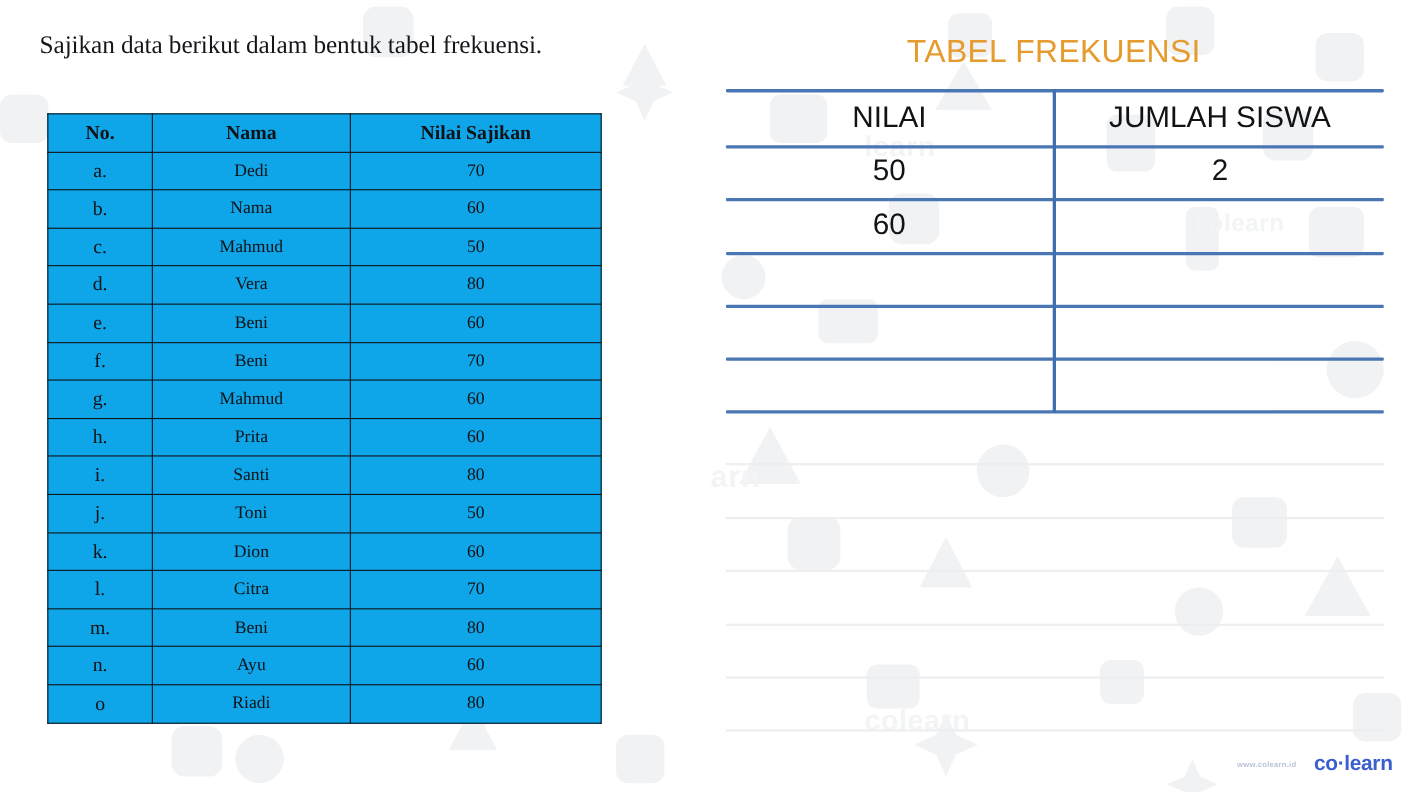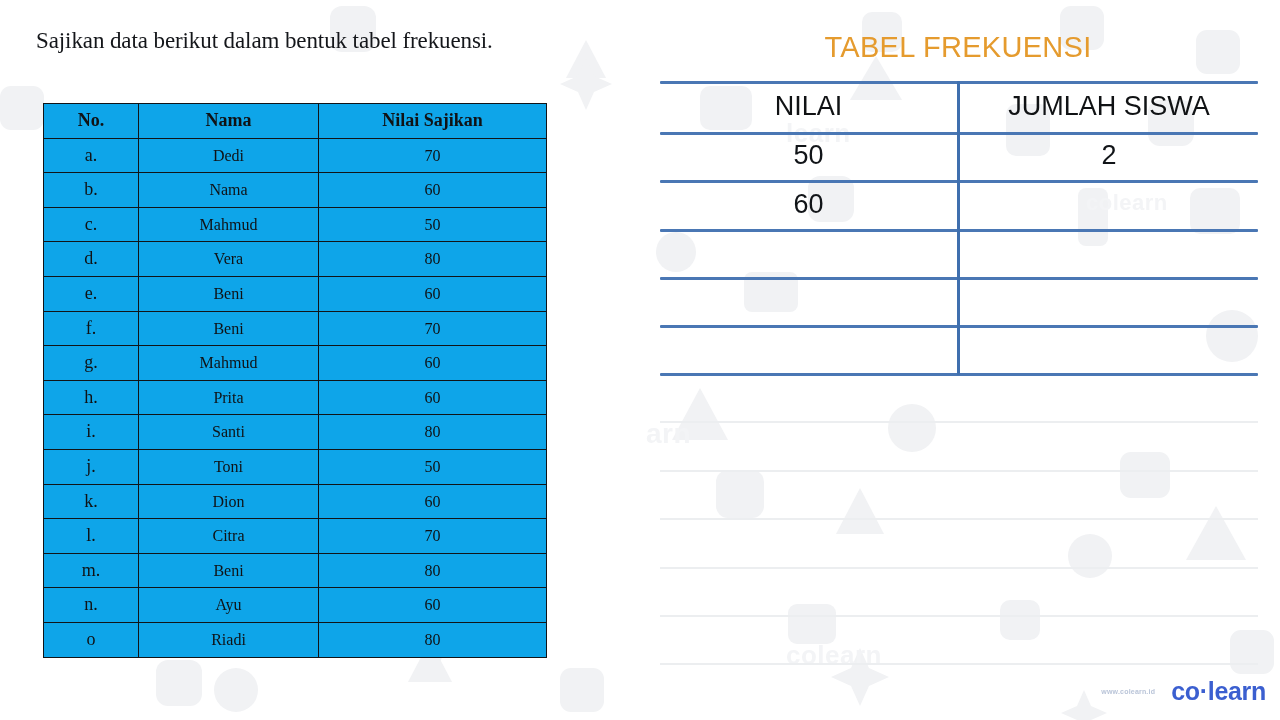--- a/index.html
+++ b/index.html
@@ -170,21 +170,21 @@
     gap: 16px;
     z-index: 3;
   }
   #footer-url {
     font-size: 7px;
     color: #b9c4d8;
     letter-spacing: 0.2px;
     font-weight: 600;
   }
   #footer-brand {
-    font-size: 25px;
+    font-size: 19px;
     font-weight: 700;
     color: #3b5fd0;
     letter-spacing: -0.3px;
   }
 </style>
 </head>
 <body>
 
 <div id="watermark-layer">
   <svg class="wm" style="left:0; top:0;" width="1280" height="720" viewBox="0 0 1280 720" aria-hidden="true">

